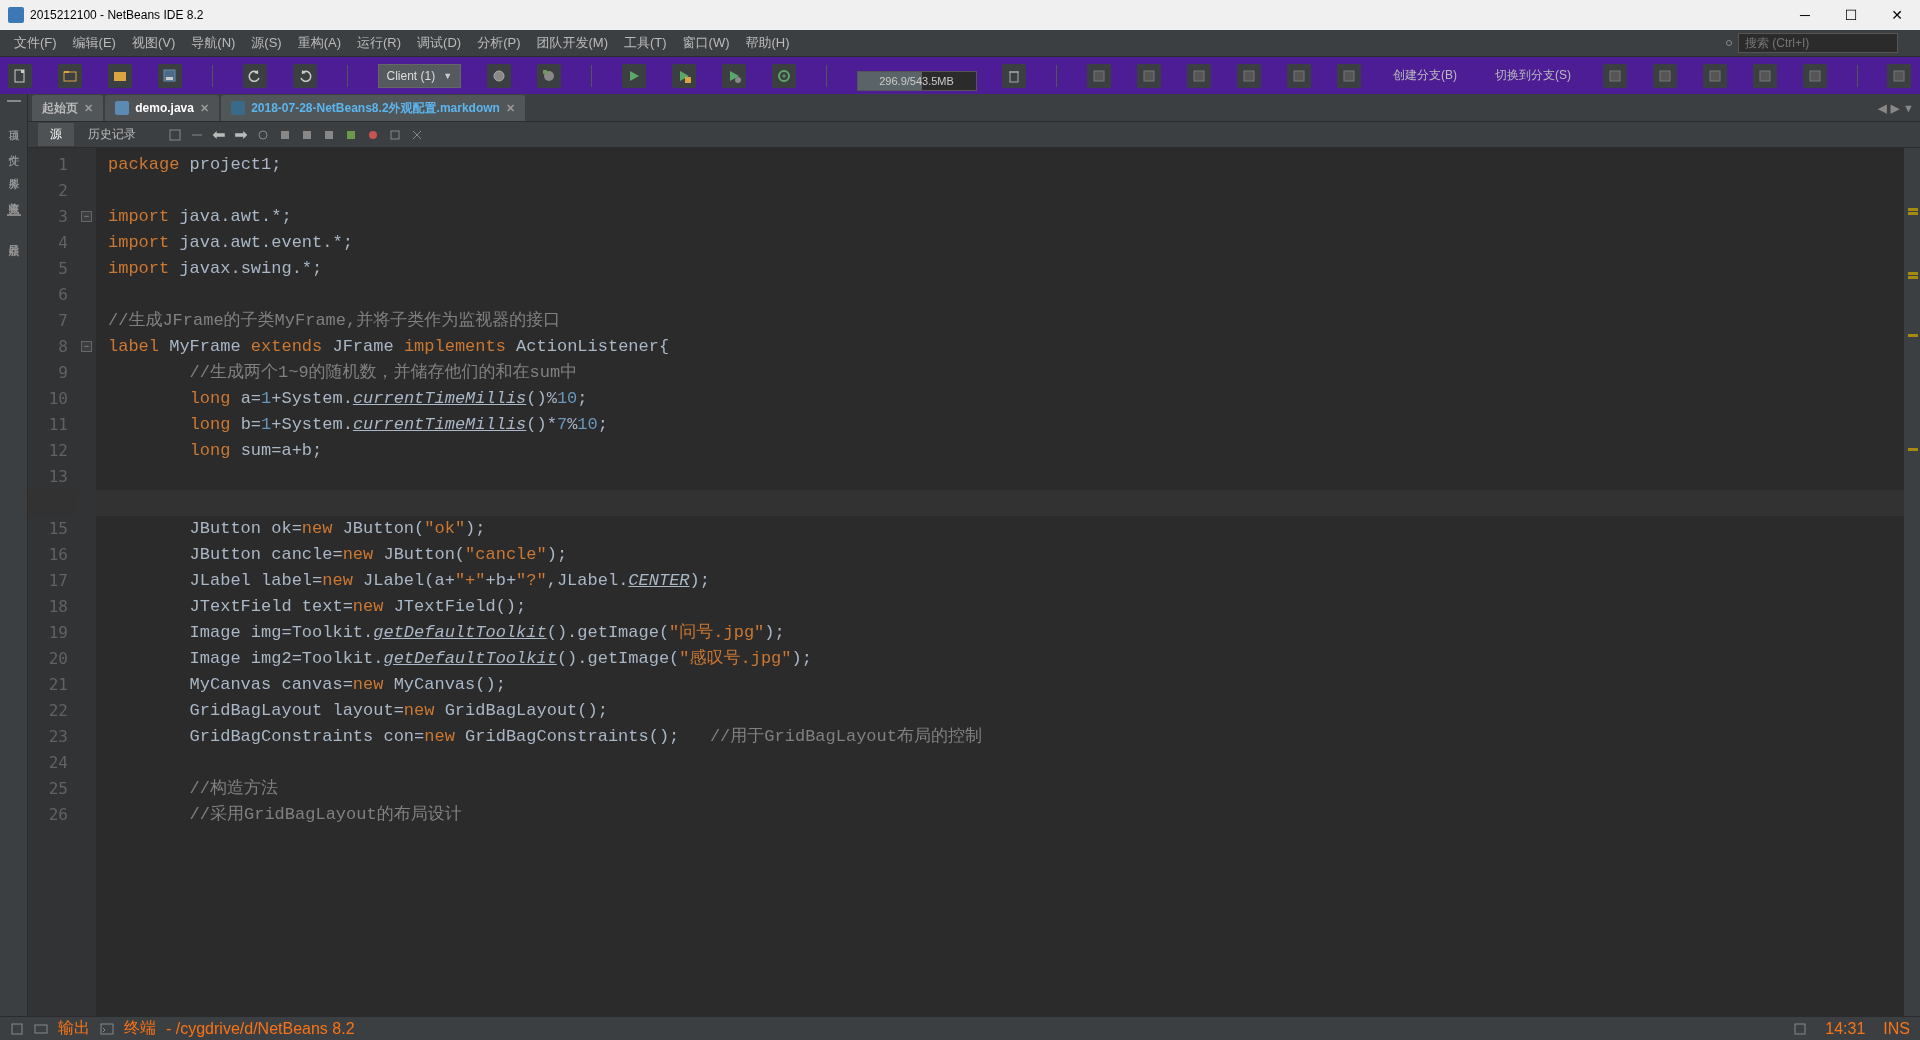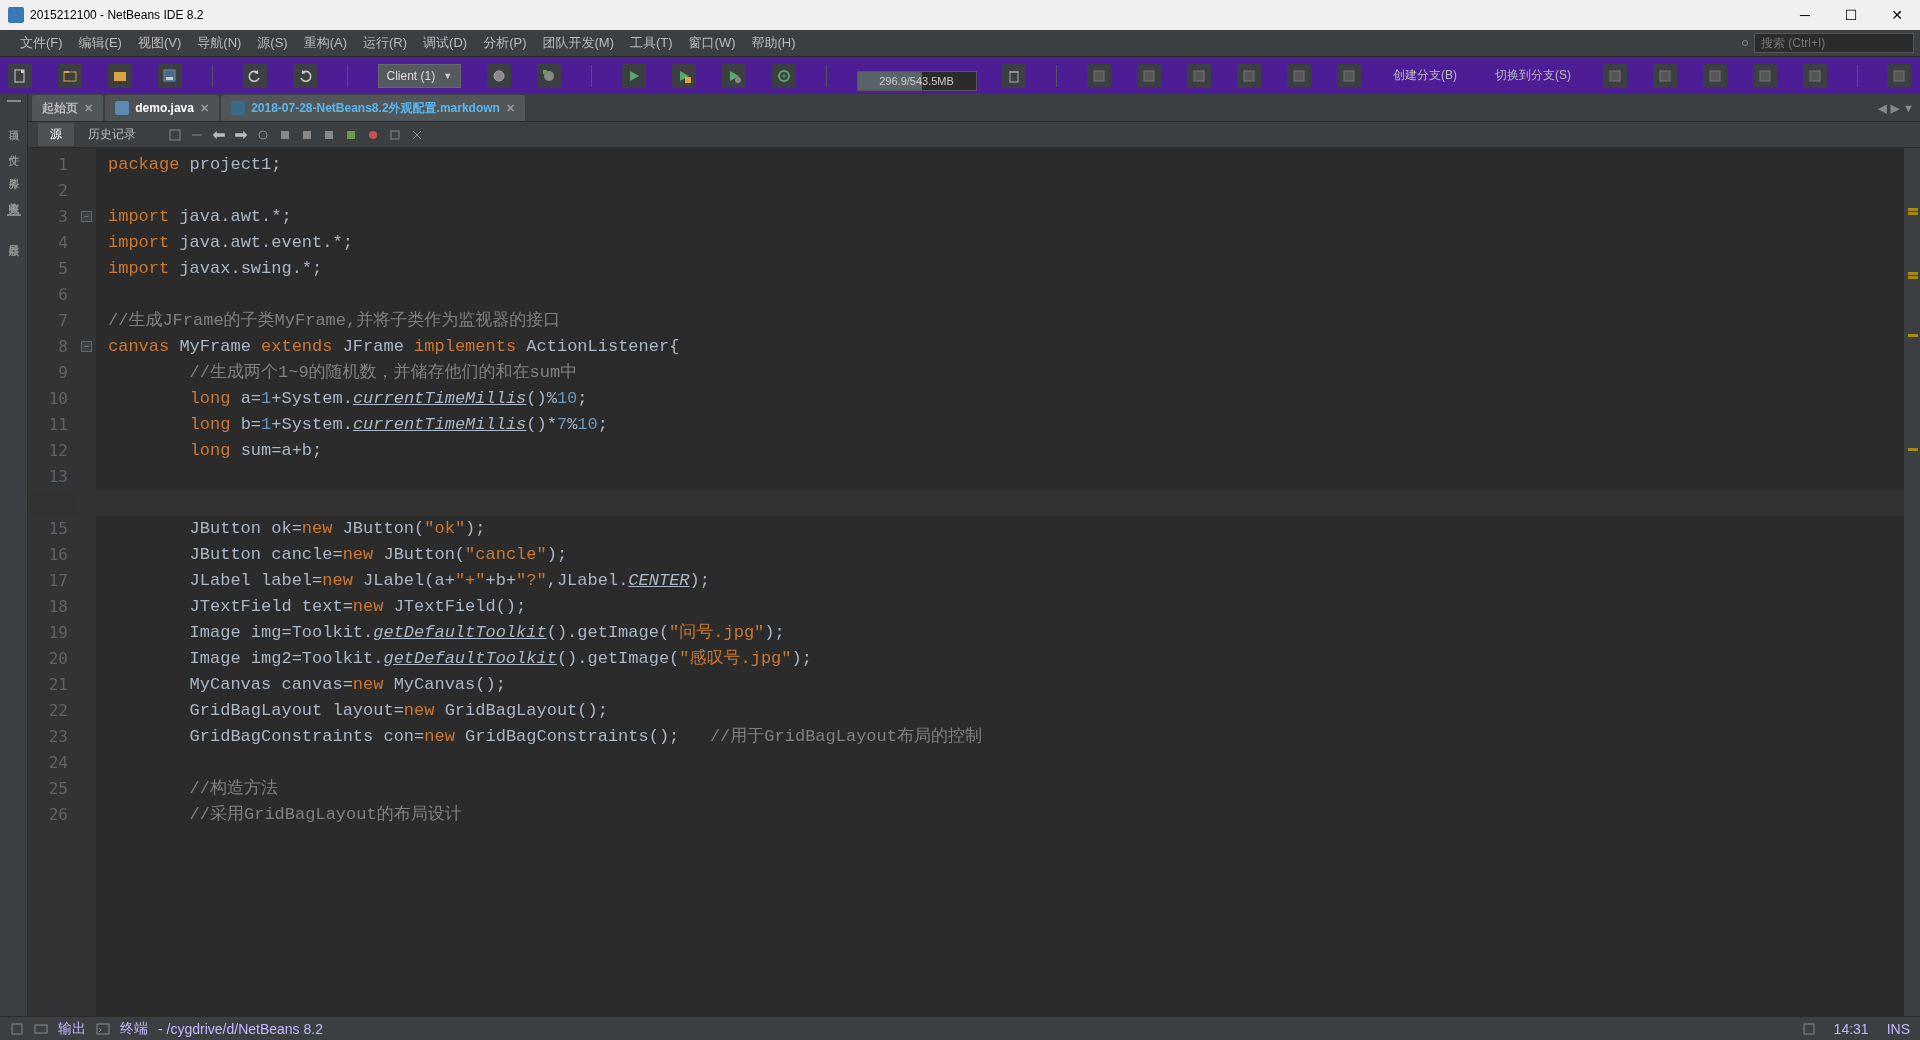--- a/index.html
+++ b/index.html
@@ -5,23 +5,23 @@
 * { margin: 0; padding: 0; box-sizing: border-box; }
 body { font-family: "Microsoft YaHei", "Segoe UI", sans-serif; background: #2b2b2b; color: #bbbbbb; overflow: hidden; width: 1920px; height: 1040px; }
 
 
 .titlebar { height: 30px; background: #f0f0f0; color: #000; display: flex; align-items: center; padding: 0 8px; font-size: 12px; position: relative; }
 .titlebar .icon { width: 16px; height: 16px; background: #3b78b5; border-radius: 2px; margin-right: 6px; display: inline-block; }
 .titlebar .wincontrols { position: absolute; right: 0; top: 0; display: flex; height: 30px; }
 .titlebar .wincontrols div { width: 46px; height: 30px; display: flex; align-items: center; justify-content: center; font-size: 14px; cursor: pointer; }
 
 
-.menubar { height: 26px; background: #3c3f41; display: flex; align-items: center; padding: 0 12px; font-size: 13px; position: relative; }
+.menubar { height: 26px; background: #3c3f41; display: flex; align-items: center; padding: 0 6px; font-size: 13px; position: relative; }
 .menubar .item { padding: 3px 8px; color: #bbbbbb; cursor: pointer; }
-.menubar .search { position: absolute; right: 6px; display: flex; align-items: center; color: #888; gap: 6px; }
+.menubar .search { position: absolute; right: 22px; display: flex; align-items: center; color: #888; gap: 6px; }
 .menubar .search input { background: #2b2b2b; border: 1px solid #555; color: #aaa; padding: 2px 6px; width: 160px; font-size: 12px; }
 .menubar .searchdot { width: 6px; height: 6px; border: 1px solid #888; border-radius: 50%; display: inline-block; }
 
 
 .toolbar { height: 38px; background: #4c1d95; display: flex; align-items: center; padding: 0 8px; gap: 4px; font-size: 12px; border-top: 1px solid #2b2b2b; justify-content: space-between; }
 .tbtn { width: 24px; height: 24px; background: #3c3f41; display: flex; align-items: center; justify-content: center; cursor: pointer; border-radius: 2px; }
 .tsep { width: 1px; height: 22px; background: #555; margin: 0 4px; }
 .tcombo { height: 24px; background: #555a5e; border: 1px solid #666; color: #ddd; display: flex; align-items: center; padding: 0 8px; gap: 8px; cursor: pointer; }
 .tcombo .arrow { font-size: 9px; color: #ccc; }
 .memory { height: 20px; width: 120px; background: #2b2b2b; border: 1px solid #555; position: relative; color: #ccc; font-size: 11px; display: flex; align-items: center; justify-content: center; margin-top: 10px; }
@@ -62,21 +62,21 @@
 .hlrow { position: absolute; left: 0; right: 16px; height: 26px; background: #323232; pointer-events: none; }
 .kw { color: #cc7832; }
 .cm { color: #808080; }
 .str { color: #cc7832; }
 .num { color: #6897bb; }
 .it { font-style: italic; color: #a9b7c6; text-decoration: underline; }
 .rmarks { width: 16px; background: #3c3f41; position: relative; }
 .rmk { position: absolute; right: 2px; width: 10px; height: 3px; background: #a68a0d; }
 
 
-.statusbar { height: 24px; background: #3c3f41; display: flex; align-items: center; padding: 0 10px; font-size: 14px; color: #c4b5fd; justify-content: space-between; border-top: 1px solid #2b2b2b; }
+.statusbar { height: 24px; background: #3c3f41; display: flex; align-items: center; padding: 0 10px; font-size: 16px; color: #f97316; justify-content: space-between; border-top: 1px solid #2b2b2b; }
 .statusbar .left { display: flex; gap: 10px; align-items: center; }
 .statusbar .right { display: flex; gap: 18px; align-items: center; }
 .sicon { width: 14px; height: 14px; display: inline-block; }
 
 svg { display: block; }
 </style>
 </head>
 <body>
 
 <div class="titlebar">
@@ -398,21 +398,21 @@
         <div class="foldmark" style="top:calc(4px + 26px*2 + 7px);">−</div>
         <div class="foldmark" style="top:calc(4px + 26px*7 + 7px);">−</div>
       </div>
       <div class="codearea"><span class="kw">package</span><span> project1;</span>
 
 <span class="kw">import</span><span> java.awt.*;</span>
 <span class="kw">import</span><span> java.awt.event.*;</span>
 <span class="kw">import</span><span> javax.swing.*;</span>
 
 <span class="cm">//生成JFrame的子类MyFrame,并将子类作为监视器的接口</span>
-<span class="kw">canvas</span><span> MyFrame </span><span class="kw">extends</span><span> JFrame </span><span class="kw">implements</span><span> ActionListener{</span>
+<span class="kw">label</span><span> MyFrame </span><span class="kw">extends</span><span> JFrame </span><span class="kw">implements</span><span> ActionListener{</span>
 <span class="cm">        //生成两个1~9的随机数，并储存他们的和在sum中</span>
 <span>        </span><span class="kw">long</span><span> a=</span><span class="num">1</span><span>+System.</span><span class="it">currentTimeMillis</span><span>()%</span><span class="num">10</span><span>;</span>
 <span>        </span><span class="kw">long</span><span> b=</span><span class="num">1</span><span>+System.</span><span class="it">currentTimeMillis</span><span>()*</span><span class="num">7</span><span>%</span><span class="num">10</span><span>;</span>
 <span>        </span><span class="kw">long</span><span> sum=a+b;</span>
 
 <span class="cm">        //声明并实例化组件对象</span>
 <span>        JButton ok=</span><span class="kw">new</span><span> JButton(</span><span class="str">"ok"</span><span>);</span>
 <span>        JButton cancle=</span><span class="kw">new</span><span> JButton(</span><span class="str">"cancle"</span><span>);</span>
 <span>        JLabel label=</span><span class="kw">new</span><span> JLabel(a+</span><span class="str">"+"</span><span>+b+</span><span class="str">"?"</span><span>,JLabel.</span><span class="it">CENTER</span><span>);</span>
 <span>        JTextField text=</span><span class="kw">new</span><span> JTextField();</span>

